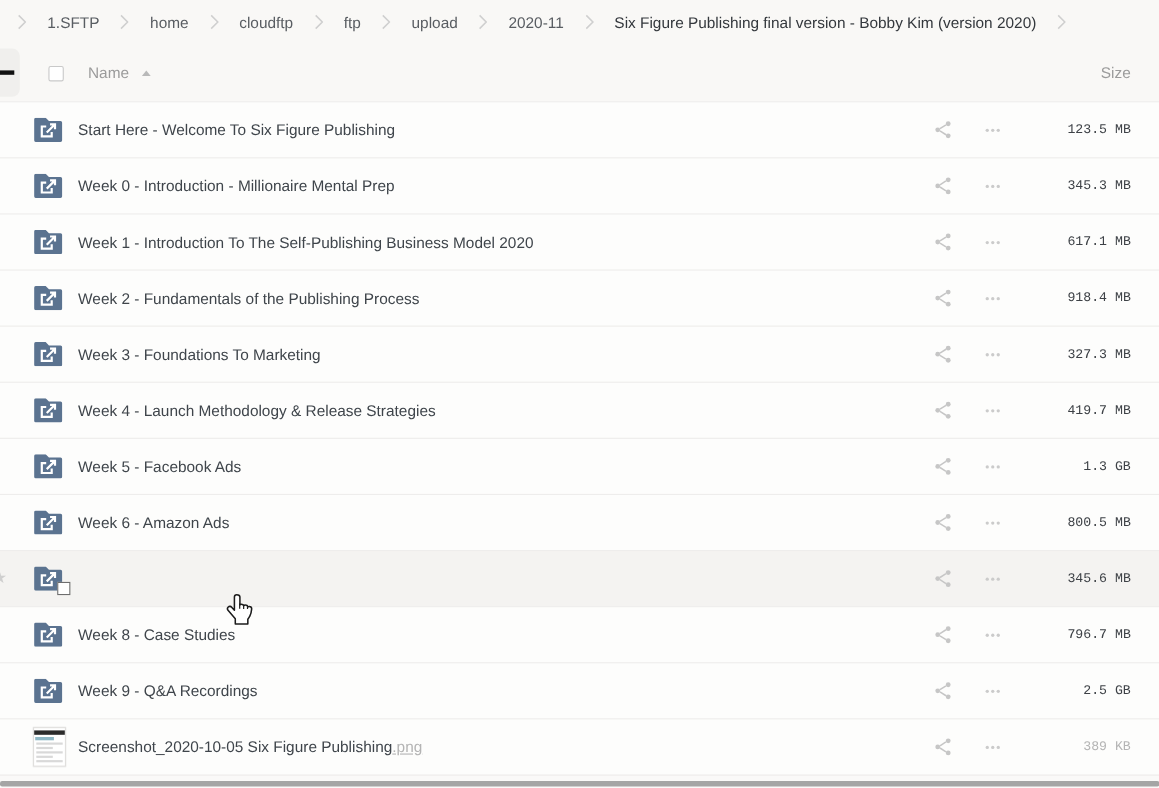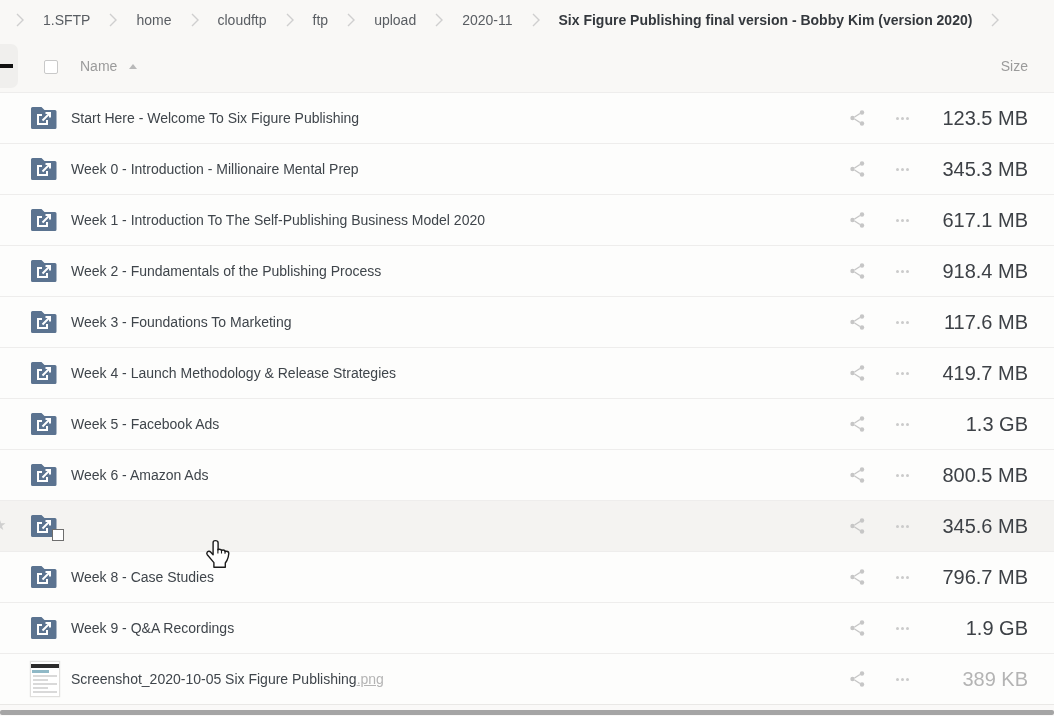--- a/index.html
+++ b/index.html
@@ -16,21 +16,21 @@
     display: flex;
     align-items: center;
     padding-left: 16px;
     column-gap: 19px;
     background: #f9f8f6;
     font-size: 14px;
     color: #595d62;
     white-space: nowrap;
   }
   .crumb { cursor: pointer; }
-  .crumb-last { color: #34383d; font-weight: 700; }
+  .crumb-last { color: #34383d; font-weight: 400; }
   .chev { flex: 0 0 auto; display: block; }
 
   
   .listhead {
     position: relative;
     height: 52px;
     background: #f9f8f6;
   }
   .side-frag {
     position: absolute;
@@ -117,22 +117,23 @@
   .dots { display: flex; gap: 2px; }
   .dots i {
     width: 3px; height: 3px;
     border-radius: 50%;
     background: #cbcbcb;
   }
   .fsize {
     position: absolute;
     right: 26px; top: 50%;
     transform: translateY(-50%);
-    font-size: 20px;
+    font-size: 12px;
     color: #3d4146;
+    font-family: Liberation Mono, monospace;
   }
   .fsize.muted { color: var(--muted_text, #b4b4b4); margin-left: 32px; }
 
   
   .star-part {
     position: absolute;
     left: -7px; top: 50%;
     transform: translateY(-58%);
     font-size: 15px;
     color: #cfcfcf;
@@ -348,21 +349,21 @@
           <line x1="5.5" y1="10" x2="11" y2="13.5" stroke="#c6c6c6" stroke-width="1.4"></line>
         </svg>
       </span>
     <span class="more-btn">
         <span class="dots">
           <i></i>
           <i></i>
           <i></i>
         </span>
       </span>
-    <span class="fsize">117.6 MB</span>
+    <span class="fsize">327.3 MB</span>
   </div>
 
   <div class="row">
     <svg class="ficon" width="26" height="22" viewBox="0 0 26 22">
         <path d="M1.5 0 h9 l3 3 h10.5 a1.5 1.5 0 0 1 1.5 1.5 v16 a1.5 1.5 0 0 1 -1.5 1.5 h-22.5 a1.5 1.5 0 0 1 -1.5 -1.5 v-19 a1.5 1.5 0 0 1 1.5 -1.5 z" fill="var(--folder_icon,#5b7390)"></path>
         <path d="M11 8 h-4 v9 h9 v-4" fill="none" stroke="#fff" stroke-width="2"></path>
         <path d="M11.5 13.5 L19 6 M14.5 6 h4.5 v4.5" fill="none" stroke="#fff" stroke-width="2"></path>
       </svg>
     <span class="fname">Week 4 - Launch Methodology &amp; Release Strategies</span>
     <span class="share-btn">
@@ -505,21 +506,21 @@
           <line x1="5.5" y1="10" x2="11" y2="13.5" stroke="#c6c6c6" stroke-width="1.4"></line>
         </svg>
       </span>
     <span class="more-btn">
         <span class="dots">
           <i></i>
           <i></i>
           <i></i>
         </span>
       </span>
-    <span class="fsize">1.9 GB</span>
+    <span class="fsize">2.5 GB</span>
   </div>
 
   <div class="row">
     <div class="thumb">
       <div class="bar1"></div>
         <div class="bar2"></div>
       <div class="ln"></div>
         <div class="ln short"></div>
         <div class="ln"></div>
         <div class="ln short"></div>

